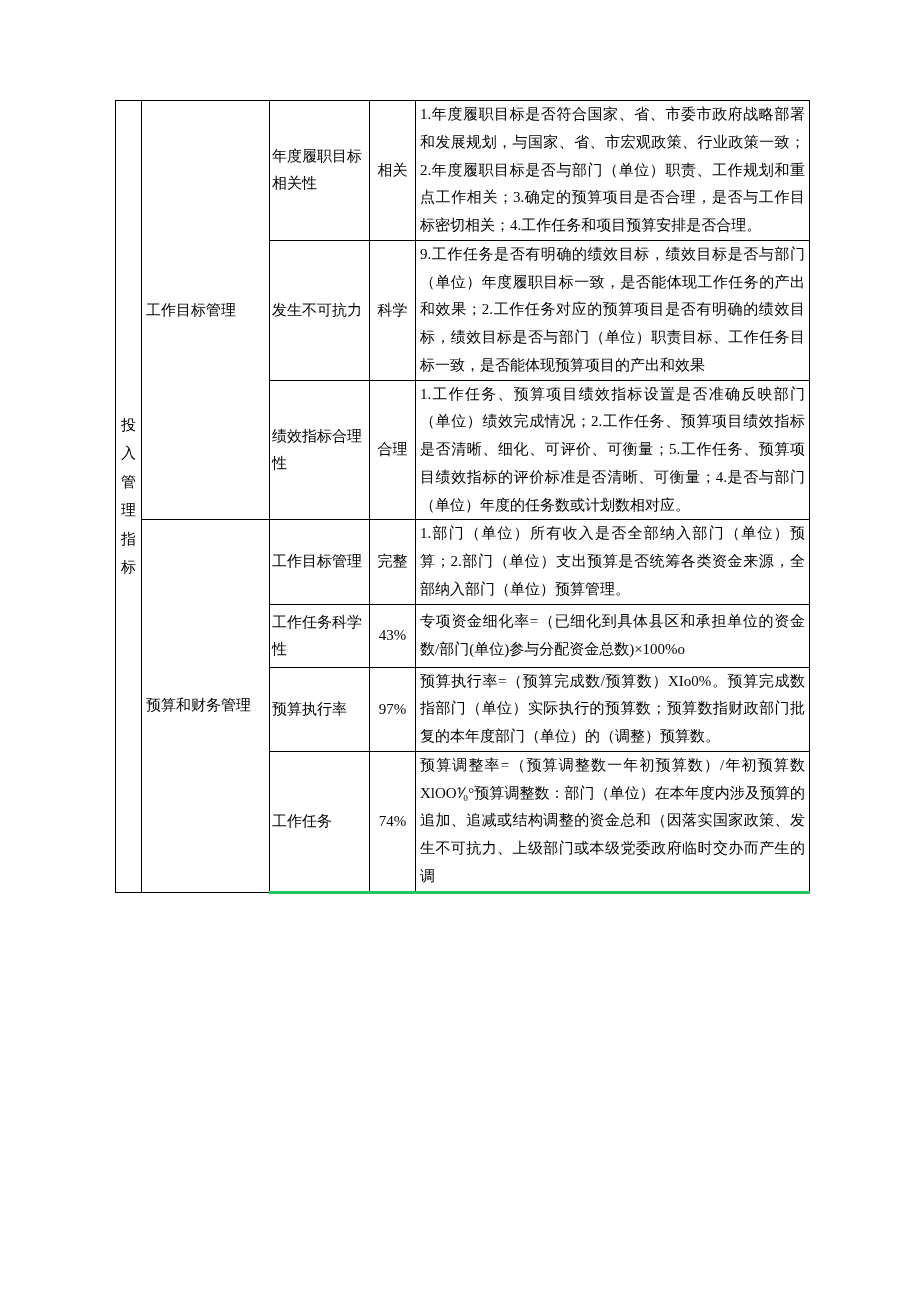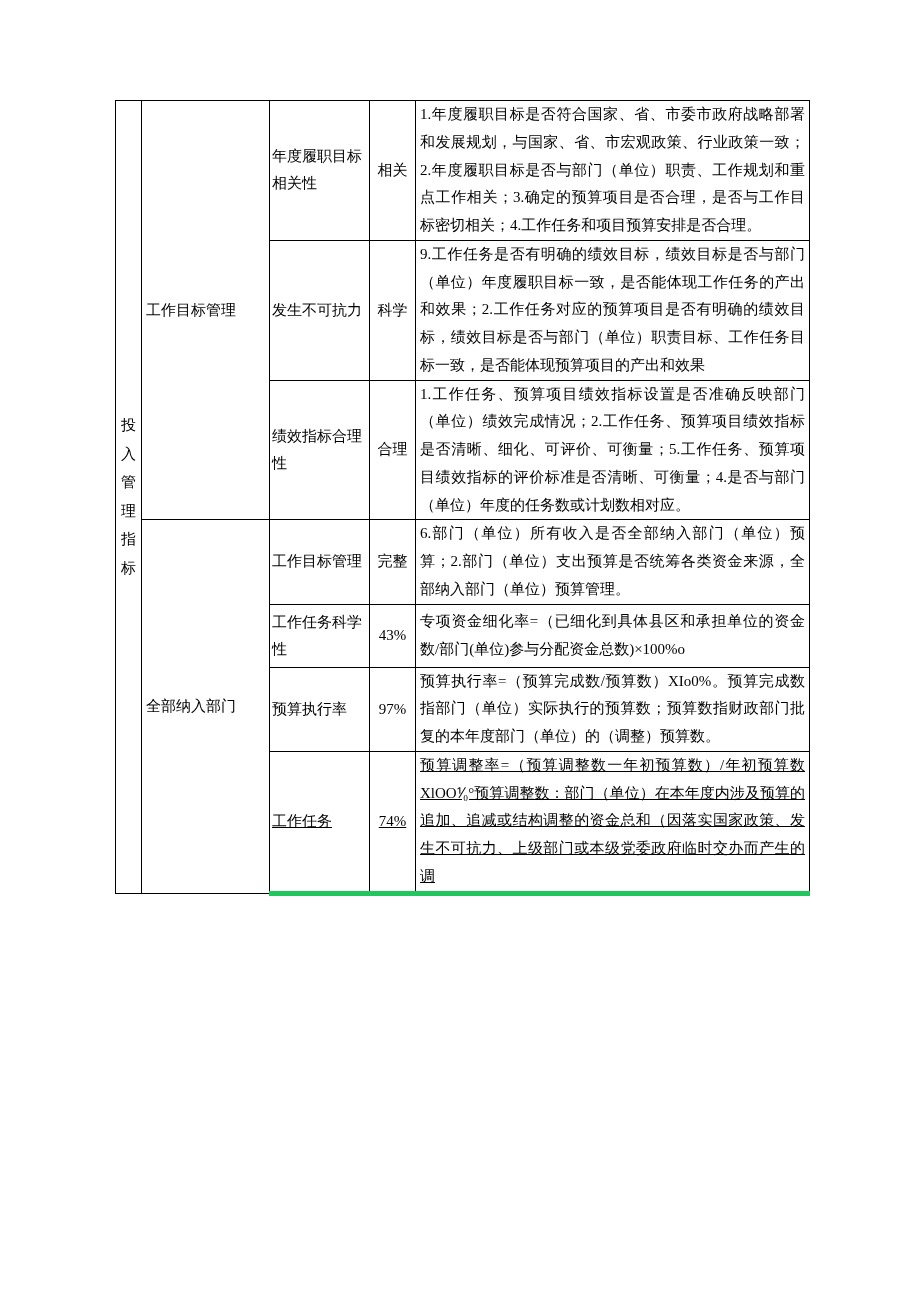--- a/index.html
+++ b/index.html
@@ -42,21 +42,21 @@
       text-align: center;
       margin-left: 43px;
     }
     td.col5 {
       text-align: justify;
       text-justify: inter-ideograph;
       padding: 0 4px;
       line-height: 1.85;
     }
     
-    tr:last-child td { border-bottom: 5px solid #22c55e; text-decoration: underline; }
+    tr:last-child td { border-bottom: 3px solid #22c55e; }
   </style>
 </head>
 <body>
 
 <table>
   <tbody id="tbody">
       <tr>
         <td class="vtext" rowspan="7">
           <div>投</div>
           <div>入</div>
@@ -74,24 +74,24 @@
         <td class="col3">发生不可抗力</td>
         <td class="col4">科学</td>
         <td class="col5">9.工作任务是否有明确的绩效目标，绩效目标是否与部门（单位）年度履职目标一致，是否能体现工作任务的产出和效果；2.工作任务对应的预算项目是否有明确的绩效目标，绩效目标是否与部门（单位）职责目标、工作任务目标一致，是否能体现预算项目的产出和效果</td>
       </tr>
       <tr>
         <td class="col3">绩效指标合理性</td>
         <td class="col4">合理</td>
         <td class="col5">1.工作任务、预算项目绩效指标设置是否准确反映部门（单位）绩效完成情况；2.工作任务、预算项目绩效指标是否清晰、细化、可评价、可衡量；5.工作任务、预算项目绩效指标的评价标准是否清晰、可衡量；4.是否与部门（单位）年度的任务数或计划数相对应。</td>
       </tr>
       <tr>
-        <td class="col2" rowspan="4">全部纳入部门</td>
+        <td class="col2" rowspan="4">预算和财务管理</td>
         <td class="col3">工作目标管理</td>
         <td class="col4">完整</td>
-        <td class="col5">6.部门（单位）所有收入是否全部纳入部门（单位）预算；2.部门（单位）支出预算是否统筹各类资金来源，全部纳入部门（单位）预算管理。</td>
+        <td class="col5">1.部门（单位）所有收入是否全部纳入部门（单位）预算；2.部门（单位）支出预算是否统筹各类资金来源，全部纳入部门（单位）预算管理。</td>
       </tr>
       <tr>
         <td class="col3">工作任务科学性</td>
         <td class="col4">43%</td>
         <td class="col5">专项资金细化率=（已细化到具体县区和承担单位的资金数/部门(单位)参与分配资金总数)×100%o</td>
       </tr>
       <tr>
         <td class="col3">预算执行率</td>
         <td class="col4">97%</td>
         <td class="col5">预算执行率=（预算完成数/预算数）XIo0%。预算完成数指部门（单位）实际执行的预算数；预算数指财政部门批复的本年度部门（单位）的（调整）预算数。</td>

